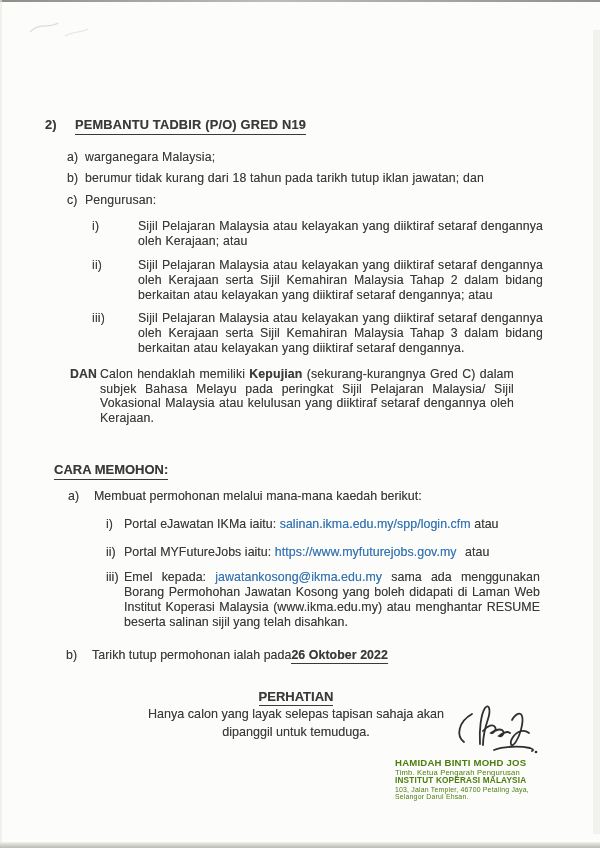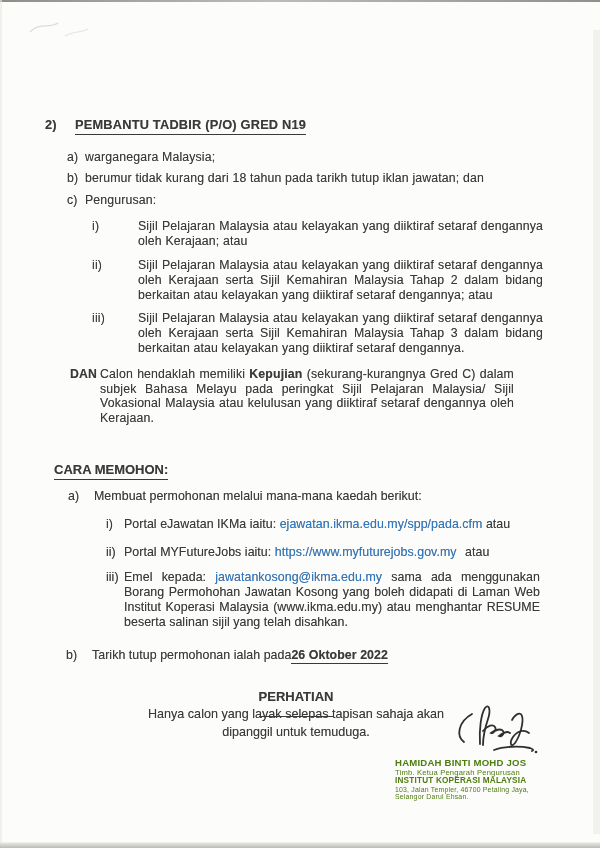--- a/index.html
+++ b/index.html
@@ -19,21 +19,21 @@
   .u{border-bottom:1.4px solid currentColor;padding-bottom:1px;}
   .just{text-align:justify;}
   .nowrap{white-space:nowrap;}
   .w405{width:405px;margin-left:16px;}
   .w414{width:414px;}
   .w416{width:416px;}
   .head{font-size:12.8px;line-height:16px;letter-spacing:.2px;}
   .link{color:#2e78c2;cursor:pointer;text-decoration:none;}
   .perhatian{position:absolute;left:106px;top:688px;width:380px;text-align:center;}
   .perhatian .ph-h{font-size:13px;font-weight:bold;line-height:18px;}
-  .perhatian .ph-h span{border-bottom:1.5px solid currentColor;padding-bottom:12px;}
+  .perhatian .ph-h span{border-bottom:1.5px solid currentColor;padding-bottom:1px;}
   .perhatian .ph-l{font-size:12.6px;line-height:17.5px;}
   .stamp{position:absolute;left:395px;top:758px;width:180px;text-align:left;
          color:#4d7c0f;letter-spacing:.2px;text-shadow:none;}
   .stamp .nm{font-size:9.6px;font-weight:bold;line-height:10.5px;}
   .stamp .pos{font-size:7.6px;line-height:8.5px;}
   .stamp .org{font-size:8.2px;font-weight:bold;line-height:8.5px;}
   .stamp .adr{font-size:6.9px;line-height:7.5px;}
   .edge-top{position:absolute;top:0;left:0;right:0;height:2px;
     background:linear-gradient(to right,#8e8e89,#bdbdb8 45%,#90908b);}
   .edge-bottom{position:absolute;bottom:0;left:0;right:0;height:6px;opacity:.9;
@@ -96,21 +96,21 @@
     <span class="bold u">CARA MEMOHON:</span>
   </div>
 
   <div class="row s2 nowrap" style="top:489px;left:68px;">
     <span class="mk26">a)</span>
     <span>Membuat permohonan melalui mana-mana kaedah berikut:</span>
   </div>
 
   <div class="row s2 nowrap" style="top:517px;left:106px;">
     <span class="mk18">i)</span>
-    <span><span>Portal eJawatan IKMa iaitu: </span><span class="link">ejawatan.ikma.edu.my/spp/pada.cfm</span><span> atau</span></span>
+    <span><span>Portal eJawatan IKMa iaitu: </span><span class="link">salinan.ikma.edu.my/spp/login.cfm</span><span> atau</span></span>
   </div>
 
   <div class="row s2 nowrap" style="top:545px;left:106px;">
     <span class="mk18">ii)</span>
     <span><span>Portal MYFutureJobs iaitu: </span><span class="link">https://www.myfuturejobs.gov.my</span><span style="margin-left:5px;"> atau</span></span>
   </div>
 
   <div class="row s2" style="top:570px;left:106px;">
     <span class="mk18">iii)</span>
     <div class="just w416"><span>Emel kepada: </span><span class="link">jawatankosong@ikma.edu.my</span><span> sama ada menggunakan Borang Permohohan Jawatan Kosong yang boleh didapati di Laman Web Institut Koperasi Malaysia (www.ikma.edu.my) atau menghantar RESUME beserta salinan sijil yang telah disahkan.</span></div>

